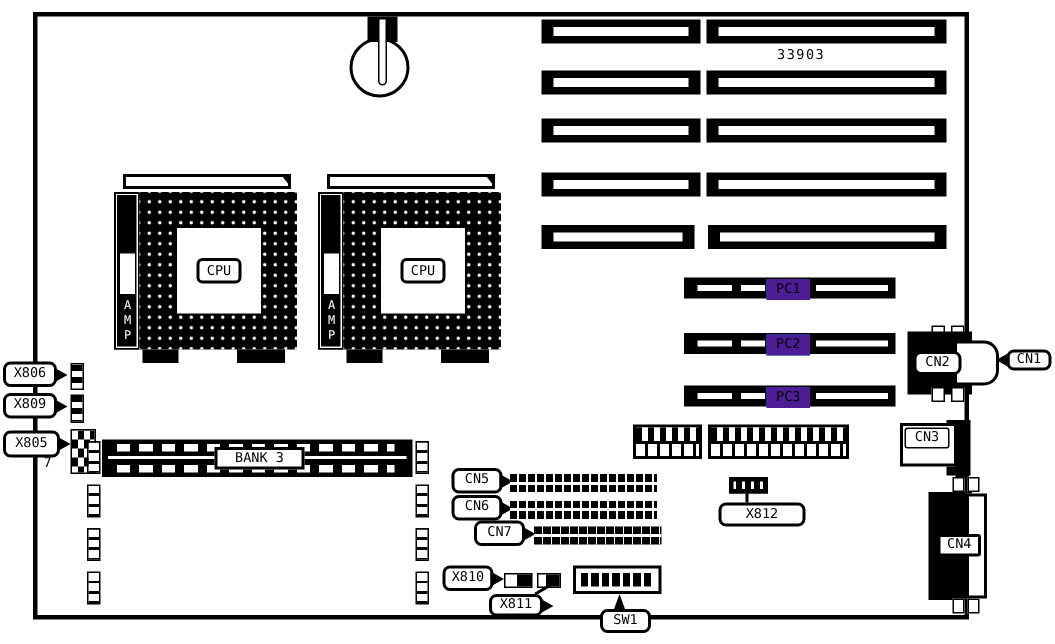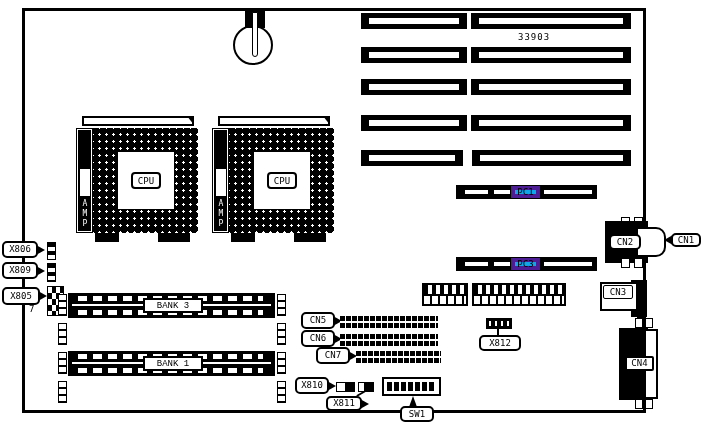--- a/index.html
+++ b/index.html
@@ -33,40 +33,40 @@
   .pga { position:absolute; left:17px; top:18px; width:105px; height:105px; background-color:#000;
          background-image:radial-gradient(circle,#fff 1.2px,transparent 1.3px); background-size:7px 7px; background-position:3px 3px; }
   .plate { position:absolute; left:25px; top:24px; width:56px; height:57px; background:#fff; }
   .cpu-label { position:absolute; left:13px; top:20px; width:30px; height:17px; background:#fff; border:2px solid #000; border-radius:4px;
                font-size:9px; display:flex; align-items:center; justify-content:center; }
   .foot { position:absolute; top:123px; height:9px; background:#000; }
 
   
   .pci { left:456px; width:141px; height:14px; background:#000; }
   .pdash { position:absolute; top:5px; height:4px; background:#fff; }
-  .plabel { position:absolute; left:55px; top:1px; width:29px; height:12px; background:#0ea5e9; border:4px solid #4c1d95;
+  .plabel { position:absolute; left:55px; top:1px; width:29px; height:12px; background:#0ea5e9; border:7px solid #4c1d95;
             font-size:9px; display:flex; align-items:center; justify-content:center; }
 
   
   .lbl { background:#fff; border:2px solid #000; border-radius:5px; font-size:9px; line-height:1;
          display:flex; align-items:center; justify-content:center; }
   .sq  { border-radius:2px; }
 
   
   .co-r::after { content:""; position:absolute; left:100%; top:50%; margin-top:-5px;
                  border-top:5px solid transparent; border-bottom:5px solid transparent; border-left:9px solid #000; }
   .co-l::before { content:""; position:absolute; right:100%; top:50%; margin-top:-5px;
                  border-top:5px solid transparent; border-bottom:5px solid transparent; border-right:9px solid #000; }
 
   
   .jstrip { border:1px solid #000; background:repeating-linear-gradient(180deg,#000 0 4px,#fff 4px 8px); }
   .jgrid  { border:1px solid #000; background:repeating-conic-gradient(#000 0 25%,#fff 0 50%); background-size:8px 12px; }
 
   
-  .simm-pair { left:68px; width:207px; height:25px; background:#000;font-family:Liberation Mono, monospace; }
+  .simm-pair { left:68px; width:207px; height:25px; background:#000; }
   .simm-row { position:absolute; left:10px; right:12px; height:5px;
               background:repeating-linear-gradient(90deg,#fff 0 9px,transparent 9px 15px); }
   .simm-sep { position:absolute; left:4px; right:4px; top:11px; height:2px; background:#fff; }
   .bank-label { position:absolute; left:75px; top:5px; width:60px; height:15px; background:#fff; border:2px solid #000;
                 font-size:9px; display:flex; align-items:center; justify-content:center; }
   .clipcol { width:9px; height:22px; border:1px solid #000; background:repeating-linear-gradient(180deg,#fff 0 5px,#000 5px 7px); }
 
   
   .hdr { height:12px; background-color:#000;
          background-image:repeating-linear-gradient(90deg,transparent 0 5px,#fff 5px 6px),
@@ -145,20 +145,26 @@
     <div class="foot" style="left:19px;width:24px"></div>
     <div class="foot" style="left:82px;width:32px"></div>
   </div>
 
   <div class="abs pci" style="top:185px">
     <div class="pdash" style="left:9px;width:23px"></div>
     <div class="pdash" style="left:38px;width:16px"></div>
     <div class="plabel">PC1</div>
     <div class="pdash" style="left:88px;width:48px"></div>
   </div>
+  <div class="abs pci" style="top:222px">
+    <div class="pdash" style="left:9px;width:23px"></div>
+    <div class="pdash" style="left:38px;width:16px"></div>
+    <div class="plabel">PC2</div>
+    <div class="pdash" style="left:88px;width:48px"></div>
+  </div>
   <div class="abs pci" style="top:257px">
     <div class="pdash" style="left:9px;width:23px"></div>
     <div class="pdash" style="left:38px;width:16px"></div>
     <div class="plabel">PC3</div>
     <div class="pdash" style="left:88px;width:48px"></div>
   </div>
 
   <div class="abs" style="left:621px;top:217px;width:9px;height:10px;background:#fff;border:1px solid #000"></div>
   <div class="abs" style="left:634px;top:217px;width:9px;height:10px;background:#fff;border:1px solid #000"></div>
   <div class="abs blk" style="left:605px;top:221px;width:43px;height:42px"></div>
@@ -204,26 +210,20 @@
   <div class="abs simm-pair" style="top:293px">
     <div class="simm-row" style="top:3px"></div>
     <div class="simm-sep"></div>
     <div class="simm-row" style="bottom:3px"></div>
     <div class="bank-label">BANK 3</div>
   </div>
   <div class="abs clipcol" style="left:58px;top:323px"></div>
   <div class="abs clipcol" style="left:277px;top:323px"></div>
   <div class="abs clipcol" style="left:58px;top:352px"></div>
   <div class="abs clipcol" style="left:277px;top:352px"></div>
-  <div class="abs simm-pair" style="top:351px">
-    <div class="simm-row" style="top:3px"></div>
-    <div class="simm-sep"></div>
-    <div class="simm-row" style="bottom:3px"></div>
-    <div class="bank-label">BANK 1</div>
-  </div>
   <div class="abs clipcol" style="left:58px;top:381px"></div>
   <div class="abs clipcol" style="left:277px;top:381px"></div>
 
   <div class="abs lbl co-r" style="left:301px;top:312px;width:34px;height:17px">CN5</div>
   <div class="abs hdr" style="left:340px;top:316px;width:98px"></div>
   <div class="abs lbl co-r" style="left:301px;top:330px;width:34px;height:17px">CN6</div>
   <div class="abs hdr" style="left:340px;top:334px;width:98px"></div>
   <div class="abs lbl co-r" style="left:316px;top:347px;width:34px;height:17px">CN7</div>
   <div class="abs hdr" style="left:356px;top:351px;width:85px"></div>
 
@@ -236,16 +236,16 @@
   <div class="abs dip">
       <div class="dip-inner"></div>
     </div>
   <div class="abs ptr-up" style="left:409px;top:396px"></div>
   <div class="abs lbl" style="left:400px;top:406px;width:34px;height:16px">SW1</div>
 
   <div class="abs" style="left:486px;top:318px;width:26px;height:11px;background:#000;box-shadow:inset 0 0 0 2px #000">
     <div style="position:absolute;left:3px;right:3px;top:3px;bottom:3px;background:repeating-linear-gradient(90deg,#fff 0 2px,#000 2px 6px)"></div>
   </div>
   <div class="abs line" style="left:497px;top:329px;width:2px;height:6px"></div>
-  <div class="abs lbl" style="left:479px;top:335px;width:42px;height:16px">X812</div>
+  <div class="abs lbl" style="left:479px;top:335px;width:58px;height:16px">X812</div>
 
 
 </div>
 
 </body></html>

